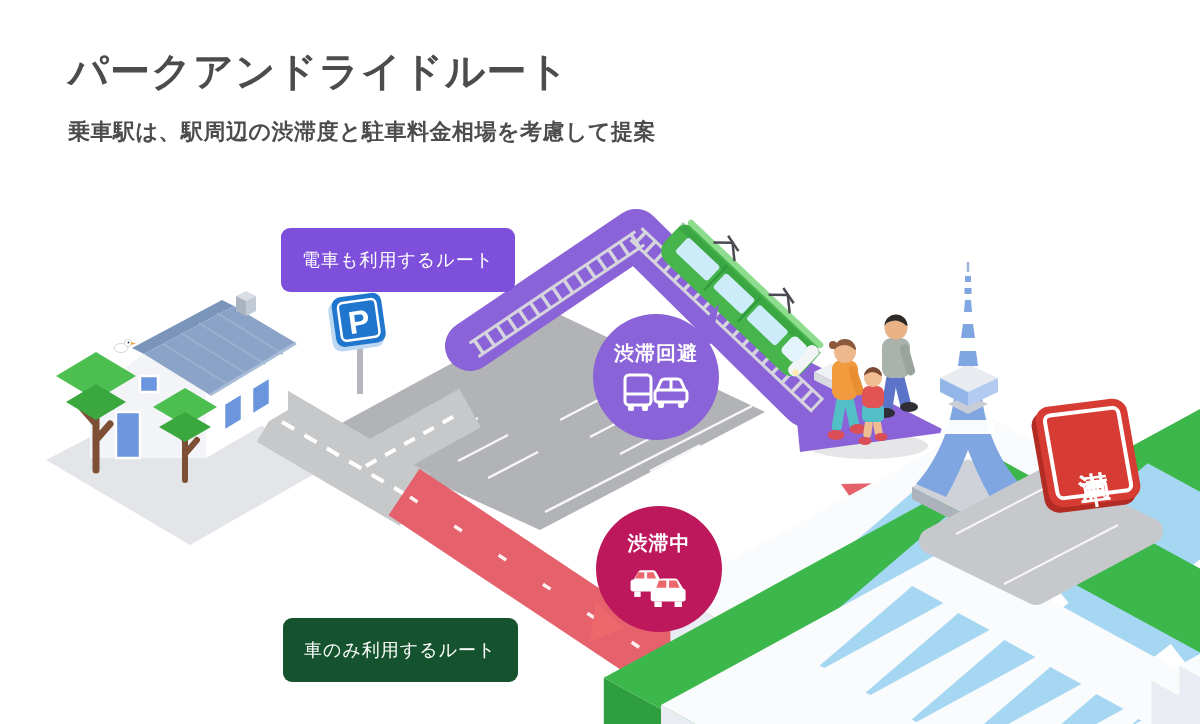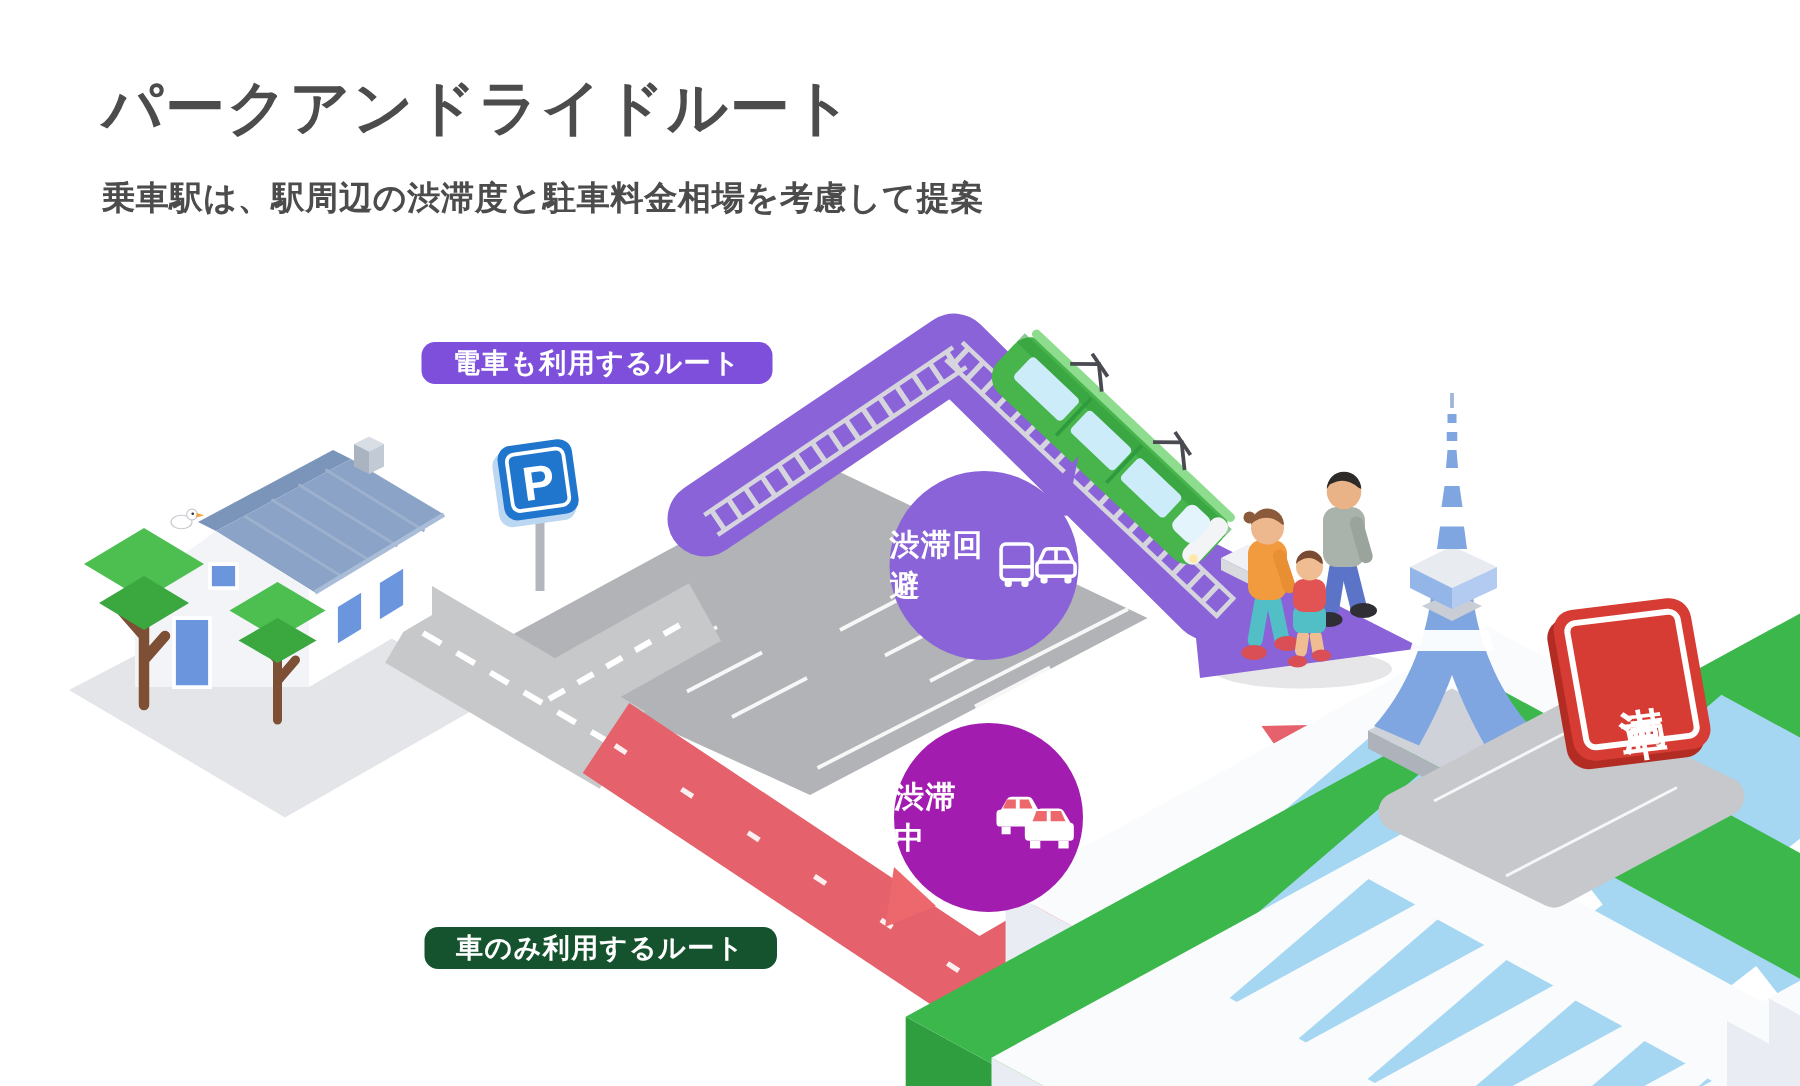--- a/index.html
+++ b/index.html
@@ -5,32 +5,32 @@
   html,body{margin:0;padding:0;background:#fff;}
   .stage{
     position:relative;width:1200px;height:724px;overflow:hidden;background:#fff;
     font-family:"Liberation Sans","DejaVu Sans",sans-serif;
   }
   .header{position:absolute;left:68px;top:44px;color:#4c4c4c;}
   .header h1{margin:0;font-size:40px;font-weight:800;letter-spacing:1px;}
   .header p{margin:18px 0 0 0;font-size:22px;font-weight:700;letter-spacing:.5px;text-align:center;}
   .scene{position:absolute;left:0;top:0;}
   .badge{
-    position:absolute;color:#fff;font-size:18px;font-weight:700;letter-spacing:1px;
-    padding:2px 21px;border-radius:9px;white-space:nowrap;
+    position:absolute;color:#fff;font-size:18px;font-weight:400;letter-spacing:1px;
+    padding:20px 21px;border-radius:9px;white-space:nowrap;
   }
   .badge-train{left:281px;top:228px;background:#7d4fdb;}
   .badge-car{left:283px;top:618px;background:#14532d;}
   .bubble{
     position:absolute;width:126px;height:126px;border-radius:50%;
-    display:flex;flex-direction:row;align-items:center;justify-content:center;gap:5px;
+    display:flex;flex-direction:column;align-items:center;justify-content:center;gap:5px;
     color:#fff;font-size:20px;font-weight:800;letter-spacing:1px;
   }
   .bubble-avoid{left:593px;top:314px;background:#8a63d8;}
-  .bubble-jam{left:596px;top:482px;background:#a21caf;justify-content:center;}
+  .bubble-jam{left:596px;top:506px;background:#be185d;justify-content:center;}
   .bubble .tail{position:absolute;}
   .bubble-avoid .tail{top:-12px;right:-4px;}
   .bubble-jam .tail{bottom:-12px;left:-8px;}
   .full-sign{
     position:absolute;left:1042px;top:402px;width:92px;height:102px;
     background:#d63c33;border-radius:14px;transform:rotate(-10deg) skewY(3deg);
     box-shadow:-5px 5px 0 #b22c24;display:flex;align-items:center;justify-content:center;
   }
   .full-sign-inner{
     width:70px;height:80px;border:4px solid #fff;border-radius:8px;

